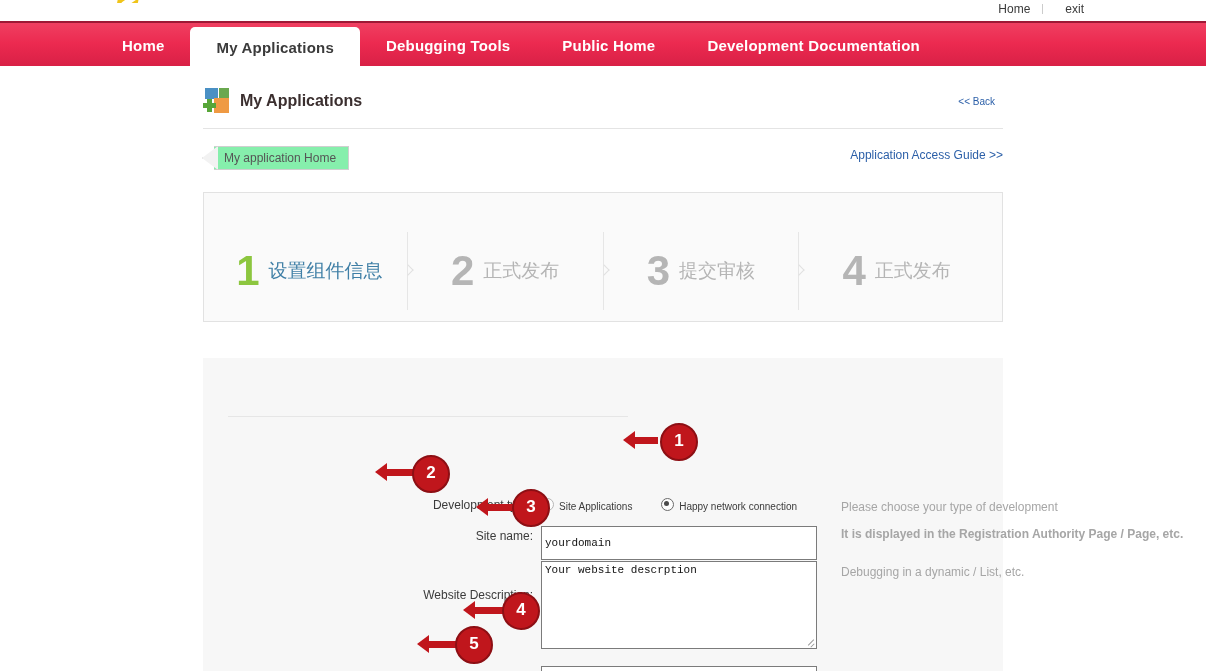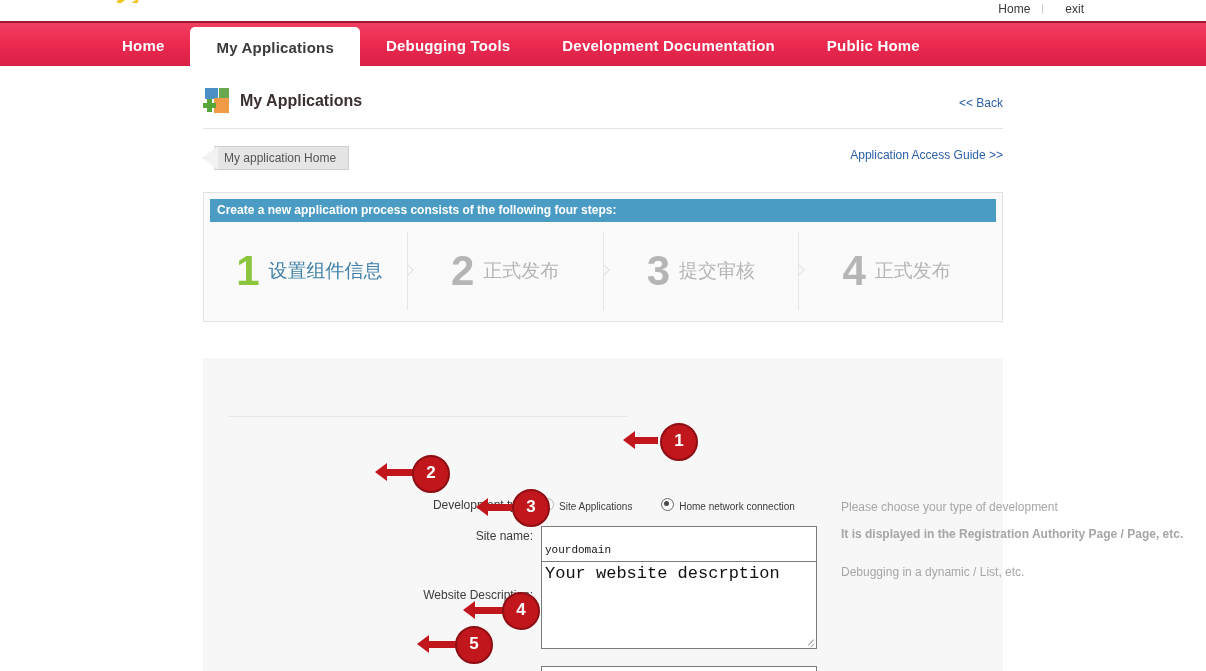--- a/index.html
+++ b/index.html
@@ -46,28 +46,28 @@
   
   #page-header{position:absolute;left:0;top:22px;display:flex;align-items:center;}
   .apps-icon{position:relative;width:28px;height:26px;margin-right:9px;}
   .apps-icon .b-blue{position:absolute;left:2px;top:0;width:13px;height:11px;background:#4a90c4;}
   .apps-icon .b-green{position:absolute;left:16px;top:0;width:10px;height:10px;background:#6aa84f;}
   .apps-icon .b-orange{position:absolute;left:11px;top:10px;width:15px;height:15px;background:#ef9a44;}
   .apps-icon .plus-v{position:absolute;left:4px;top:11px;width:5px;height:13px;background:#57a639;}
   .apps-icon .plus-h{position:absolute;left:0;top:15px;width:13px;height:5px;background:#57a639;}
   #page-title{font-size:16px;font-weight:bold;color:#3b2f2f;}
   #back-link{
-    position:absolute;right:0;top:30px;color:#2b5fa8;font-size:12px;text-decoration:none;cursor:pointer;
+    position:absolute;right:8px;top:30px;color:#2b5fa8;font-size:10px;text-decoration:none;cursor:pointer;
   }
   #hr-top{position:absolute;left:0;top:62px;width:800px;height:1px;background:#e4e4e4;}
   
   #crumb-row{position:absolute;left:0;top:80px;width:800px;height:26px;}
   #crumb{
     position:relative;display:inline-block;height:22px;line-height:22px;
-    background:#e5e5e5;border:1px solid #cfcfcf;border-left:none;
+    background:#86efac;border:1px solid #cfcfcf;border-left:none;
     padding:0 12px 0 10px;font-size:12px;color:#555;margin-left:11px;cursor:pointer;
   }
   #crumb:before{
     content:"";position:absolute;left:-12px;top:-1px;width:15px;height:22px;
     background:#f2f2f2;border:1px solid #cfcfcf;border-right:none;
     clip-path:polygon(100% 0,100% 100%,0 50%);
   }
   #guide-link{
     position:absolute;right:0;top:82px;color:#2b5fa8;font-size:12px;text-decoration:none;cursor:pointer;
   }
@@ -117,25 +117,25 @@
     border:1px solid #b7b7b7;background:#fdfdfd;vertical-align:-1px;margin-right:5px;position:relative;
   }
   .radio.on{border-color:#6b6b6b;}
   .radio.on:after{
     content:"";position:absolute;left:2px;top:2px;width:5px;height:5px;border-radius:50%;background:#4a4a4a;
   }
   .radio-opt{font-size:10px;color:#3b3b3b;margin-right:26px;cursor:pointer;white-space:nowrap;}
   .txt{
     width:268px;height:18px;border:1px solid #7b7b7b;background:#fff;
     font-family:"Liberation Mono","DejaVu Sans Mono",monospace;font-size:11px;color:#111;
-    padding:14px 3px;box-sizing:content-box;outline:none;
+    padding:7px 3px;box-sizing:content-box;outline:none;
   }
   .tarea{
     width:268px;height:82px;border:1px solid #7b7b7b;background:#fff;resize:none;
-    font-family:"Liberation Mono","DejaVu Sans Mono",monospace;font-size:17px;color:#111;
+    font-family:"Liberation Mono","DejaVu Sans Mono",monospace;font-size:11px;color:#111;
     padding:2px 3px;box-sizing:content-box;outline:none;overflow:hidden;position:relative;
   }
   .tarea-wrap{position:relative;display:inline-block;}
   .grip{position:absolute;right:3px;bottom:2px;width:8px;height:8px;pointer-events:none;}
   .grip i{display:block;height:1px;background:#9a9a9a;margin-bottom:2px;transform:rotate(-45deg);}
   .grip i:nth-child(1){width:8px;margin-left:1px;}
   .grip i:nth-child(2){width:5px;margin-left:4px;}
   
   .marker{
     position:absolute;width:34px;height:34px;border-radius:50%;
@@ -165,22 +165,22 @@
     <span class="divider"></span>
     <a href="#">exit</a>
   </div>
 </div>
 
 <div id="nav">
   <div class="tabs">
     <a class="tab" href="#">Home</a>
     <a class="tab active" href="#">My Applications</a>
     <a class="tab" href="#">Debugging Tools</a>
+    <a class="tab" href="#">Public Home</a>
     <a class="tab" href="#">Development Documentation</a>
-    <a class="tab" href="#">Public Home</a>
   </div>
 </div>
 
 <div id="page">
   <div id="content">
 
     <div id="page-header">
       <span class="apps-icon">
         <span class="b-blue"></span>
           <span class="b-green"></span>
@@ -192,21 +192,20 @@
     </div>
     <a id="back-link" href="#">&lt;&lt; Back</a>
     <div id="hr-top"></div>
 
     <div id="crumb-row">
       <span id="crumb">My application Home</span>
     </div>
     <a id="guide-link" href="#">Application Access Guide &gt;&gt;</a>
 
     <div id="steps-panel">
-      <div id="steps-bar">Create a new application process consists of the following four steps:</div>
       <div id="steps">
         <div class="step active">
           <span class="num">1</span>
           <span class="lbl">设置组件信息</span>
         </div>
         <div class="step-sep"></div>
         <div class="step idle">
           <span class="num">2</span>
           <span class="lbl">正式发布</span>
         </div>
@@ -226,21 +225,21 @@
     <div id="form-panel">
       <div id="form-divider"></div>
 
       <div class="row" style="top:140px;">
         <div class="lbl-col">Development type:</div>
         <div class="field-col" style="top:0;">
           <span class="radio-opt">
             <span class="radio"></span><span>Site Applications</span>
           </span>
           <span class="radio-opt">
-            <span class="radio on"></span><span>Home network connection</span>
+            <span class="radio on"></span><span>Happy network connection</span>
           </span>
         </div>
         <div class="hint" style="top:2px;">Please choose your type of development</div>
       </div>
 
       <div class="row" style="top:168px;">
         <div class="lbl-col" style="top:3px;">Site name:</div>
         <div class="field-col">
           <input class="txt" type="text" value="yourdomain" style="">
         </div>

